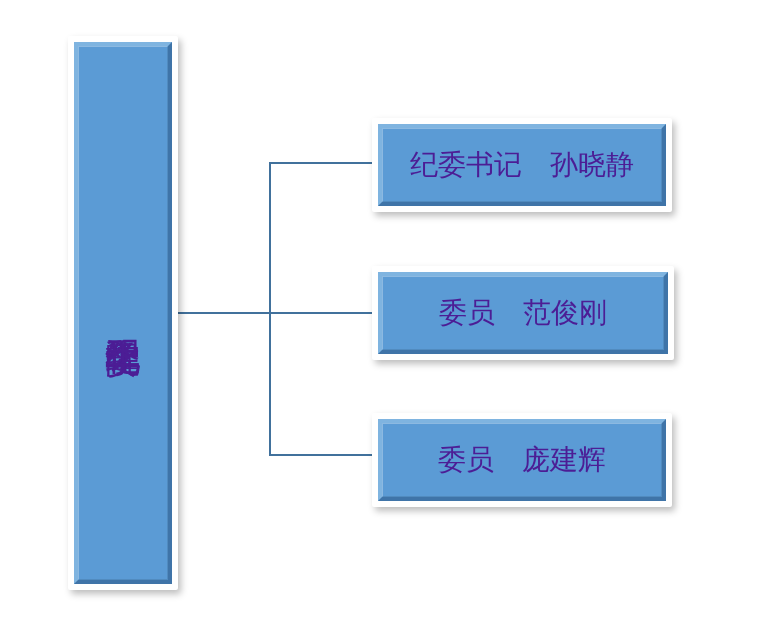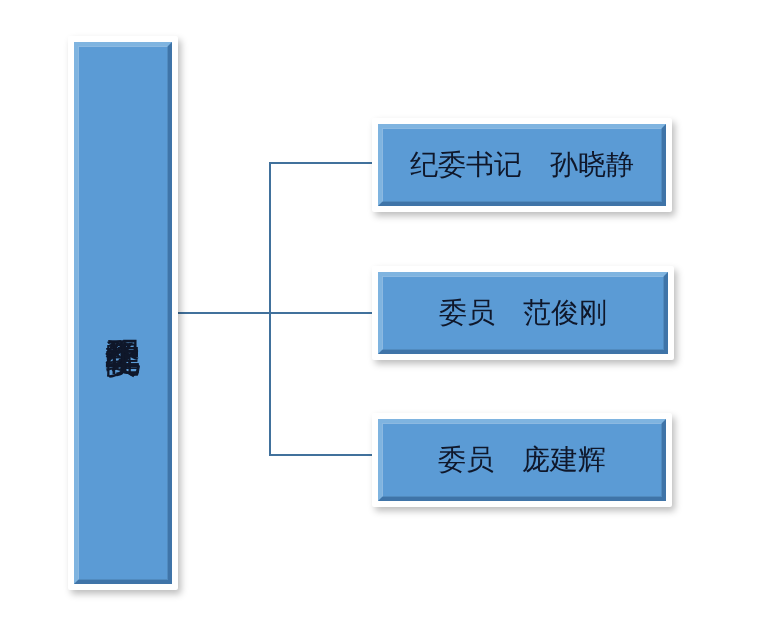--- a/index.html
+++ b/index.html
@@ -60,21 +60,21 @@
     left: 0; top: 0; right: 0; bottom: 0;
     border-top: 1px solid rgba(255,255,255,0.30);
     border-left: 1px solid rgba(255,255,255,0.30);
     border-right: 1px solid rgba(0,0,0,0.10);
     border-bottom: 1px solid rgba(0,0,0,0.10);
     pointer-events: none;
   }
   .node-label {
     position: relative;
     z-index: 2;
-    color: #0f172a;
+    color: #4c1d95;
     text-align: center;
     line-height: 1.18;
     white-space: pre;
   }
 
   
   #root-node {
     left: 68px;
     top: 36px;
     width: 110px;

